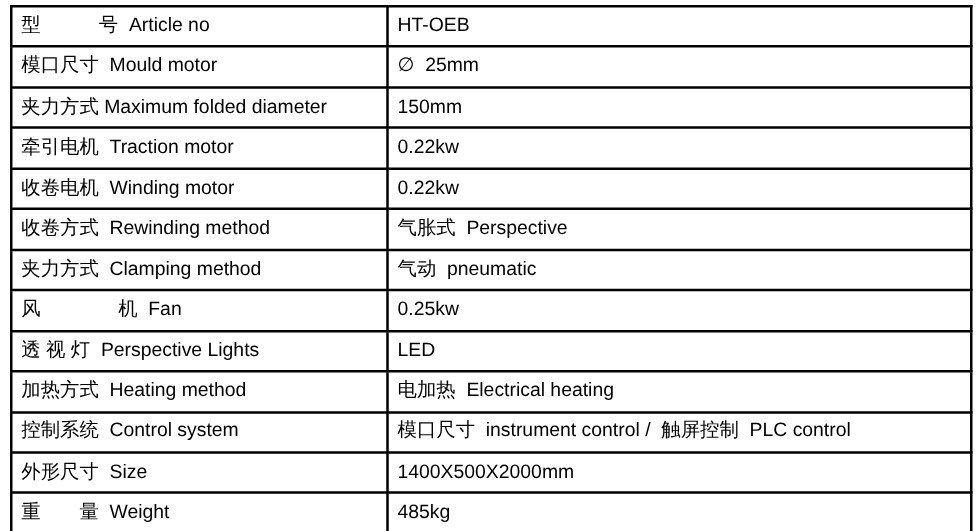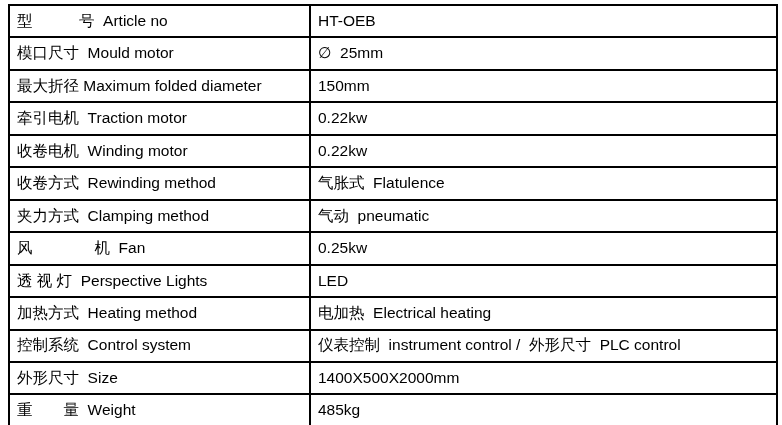--- a/index.html
+++ b/index.html
@@ -54,54 +54,54 @@
     <tbody>
       <tr>
         <td>型　　　号  Article no</td>
         <td>HT-OEB</td>
       </tr>
       <tr>
         <td>模口尺寸  Mould motor</td>
         <td>∅  25mm</td>
       </tr>
       <tr>
-        <td>最大折径 Maximum folded diameter</td>
+        <td>夹力方式 Maximum folded diameter</td>
         <td>150mm</td>
       </tr>
       <tr>
         <td>牵引电机  Traction motor</td>
         <td>0.22kw</td>
       </tr>
       <tr>
         <td>收卷电机  Winding motor</td>
         <td>0.22kw</td>
       </tr>
       <tr>
         <td>收卷方式  Rewinding method</td>
-        <td>气胀式  Flatulence</td>
+        <td>气胀式  Perspective</td>
       </tr>
       <tr>
         <td>夹力方式  Clamping method</td>
         <td>气动  pneumatic</td>
       </tr>
       <tr>
         <td>风　　　　机  Fan</td>
         <td>0.25kw</td>
       </tr>
       <tr>
         <td>透 视 灯  Perspective Lights</td>
         <td>LED</td>
       </tr>
       <tr>
         <td>加热方式  Heating method</td>
         <td>电加热  Electrical heating</td>
       </tr>
       <tr>
         <td>控制系统  Control system</td>
-        <td>仪表控制  instrument control /  外形尺寸  PLC control</td>
+        <td>模口尺寸  instrument control /  触屏控制  PLC control</td>
       </tr>
       <tr>
         <td>外形尺寸  Size</td>
         <td>1400X500X2000mm</td>
       </tr>
       <tr>
         <td>重　　量  Weight</td>
         <td>485kg</td>
       </tr>
     </tbody>

